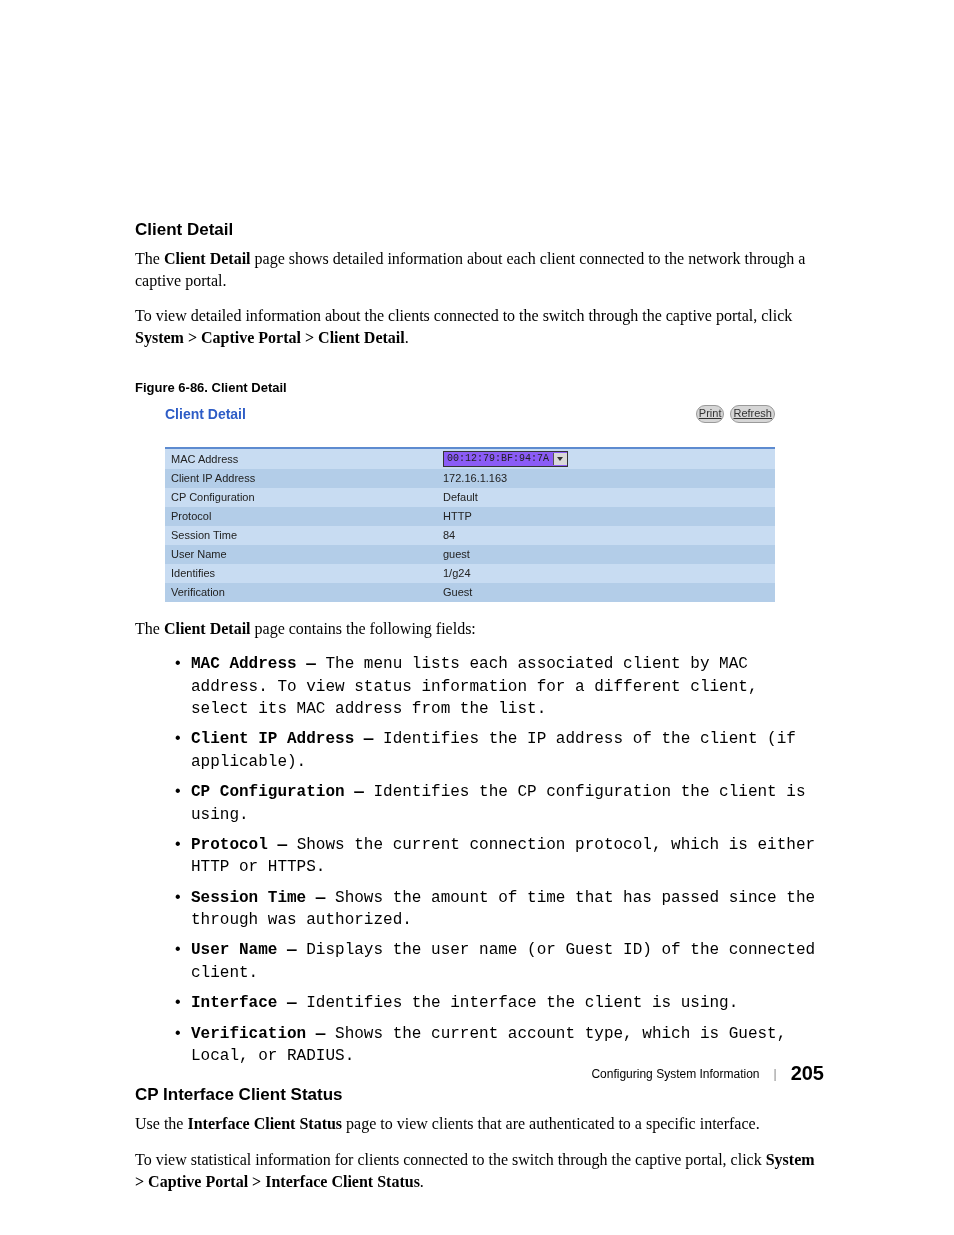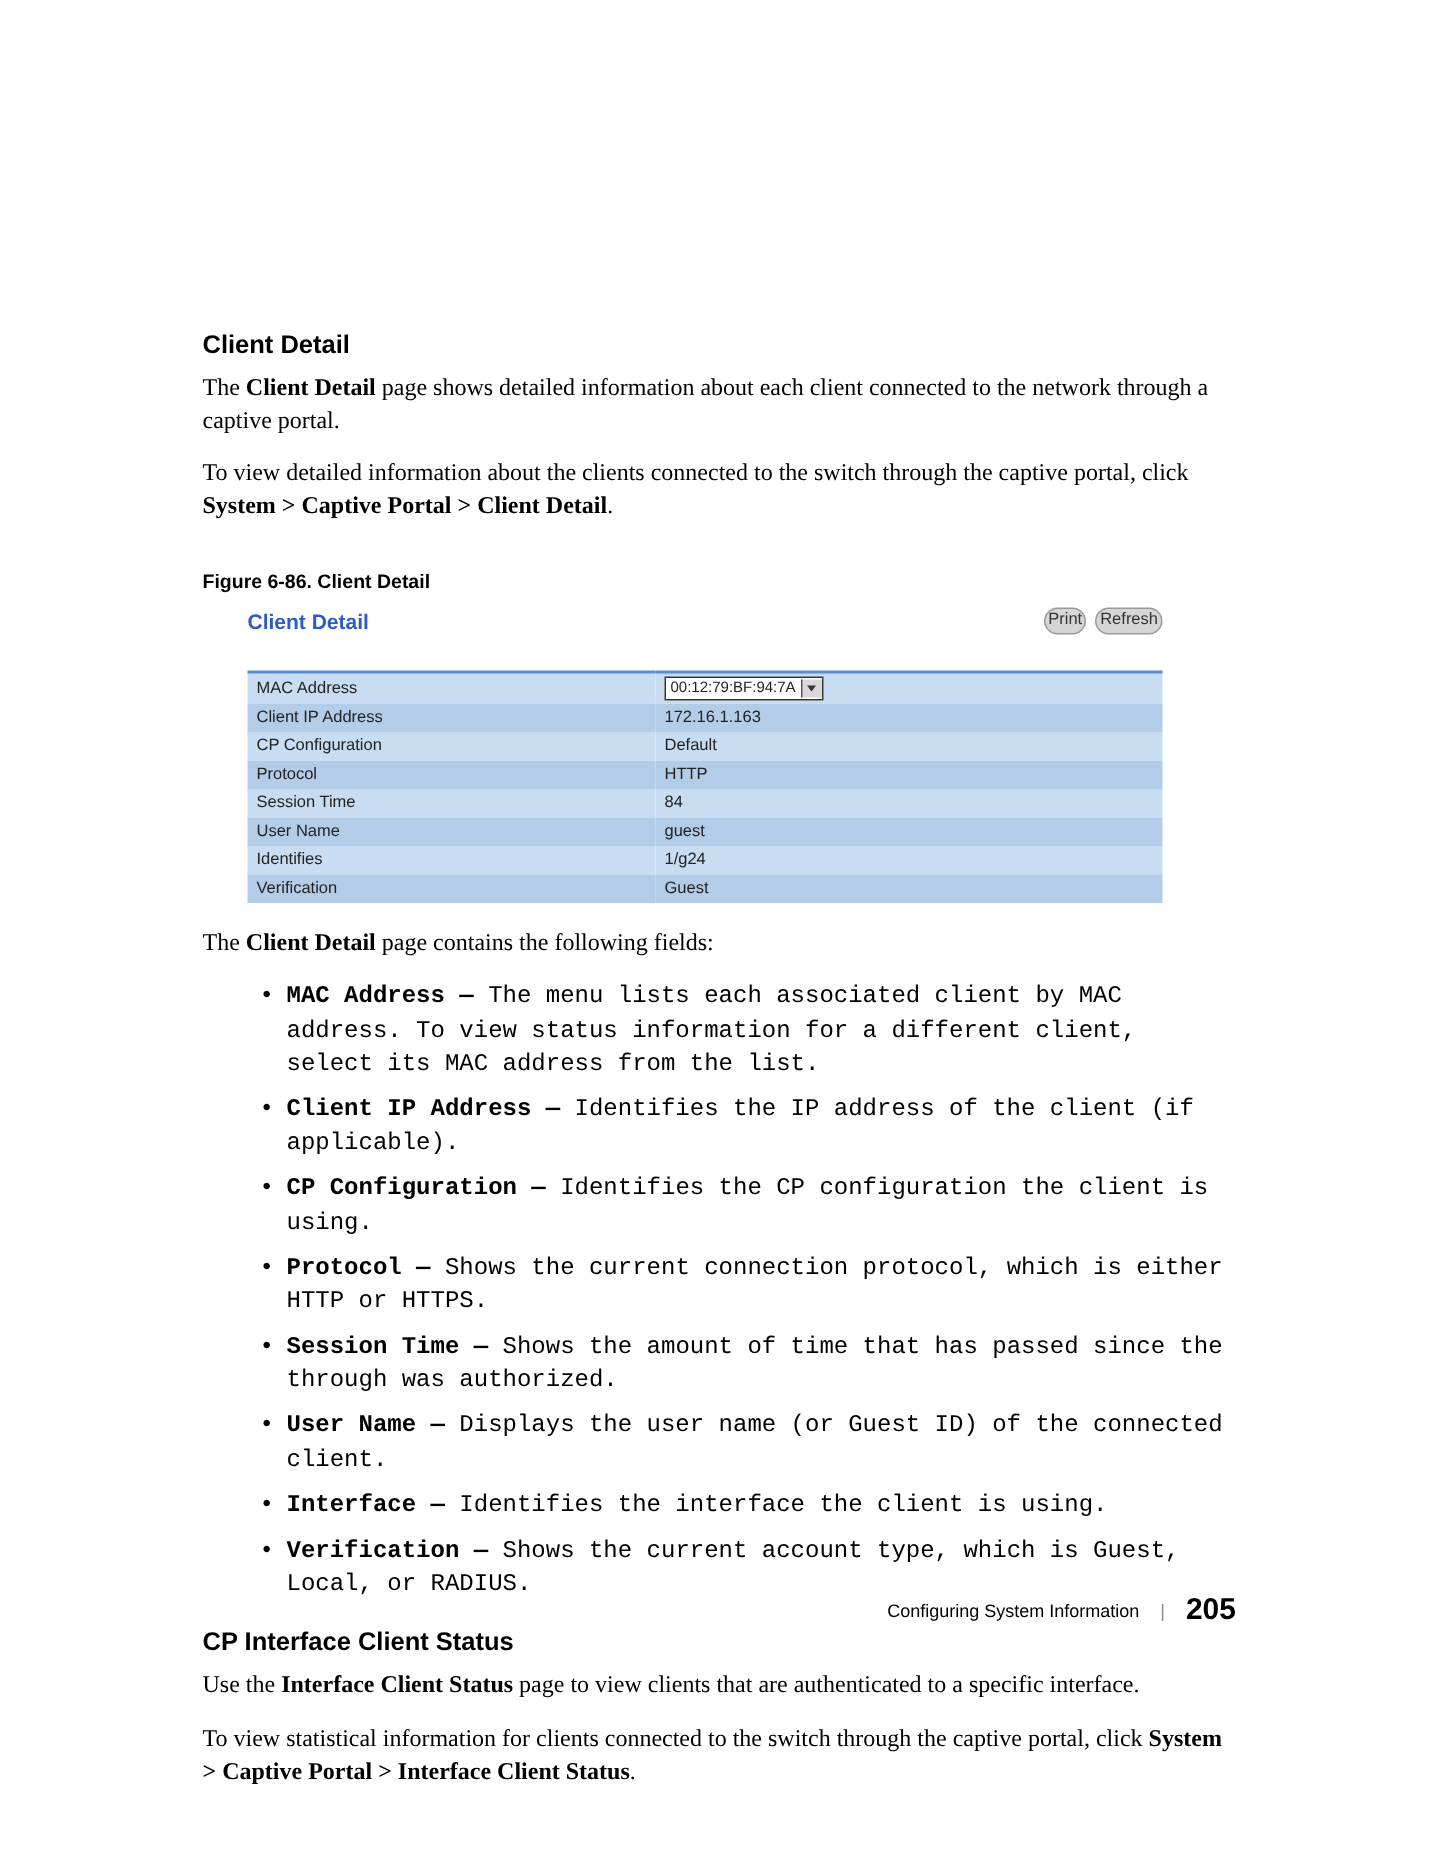--- a/index.html
+++ b/index.html
@@ -52,20 +52,21 @@
     font-weight: bold;
     font-size: 14px;
   }
   .figure-buttons {
     display: flex;
     gap: 6px;
   }
   .pill-button {
     font-family: Arial, Helvetica, sans-serif;
     font-size: 11px;
+    text-decoration: underline;
     color: #333;
     background: #d6d6d6;
     border: 1px solid #9a9a9a;
     border-radius: 10px;
     padding: 1px 2px;
     line-height: 1.2;
     display: inline-block;
   }
   .detail-table {
     width: 100%;
@@ -88,24 +89,24 @@
   .detail-table td.label-cell {
     width: 260px;
     color: #222;
   }
   .detail-table td.value-cell {
     color: #222;
   }
   .mac-select {
     display: inline-flex;
     align-items: center;
-    font-family: Liberation Sans, sans-serif;
+    font-family: Liberation Mono, monospace;
     font-size: 10px;
     border: 1px solid #333;
-    background: #ffffff;
+    background: #8b5cf6;
     padding: 0 0 0 3px;
     height: 14px;
     line-height: 13px;
   }
   .mac-select-arrow {
     display: inline-block;
     width: 13px;
     height: 12px;
     margin-left: 4px;
     background: #d9d9d9;

